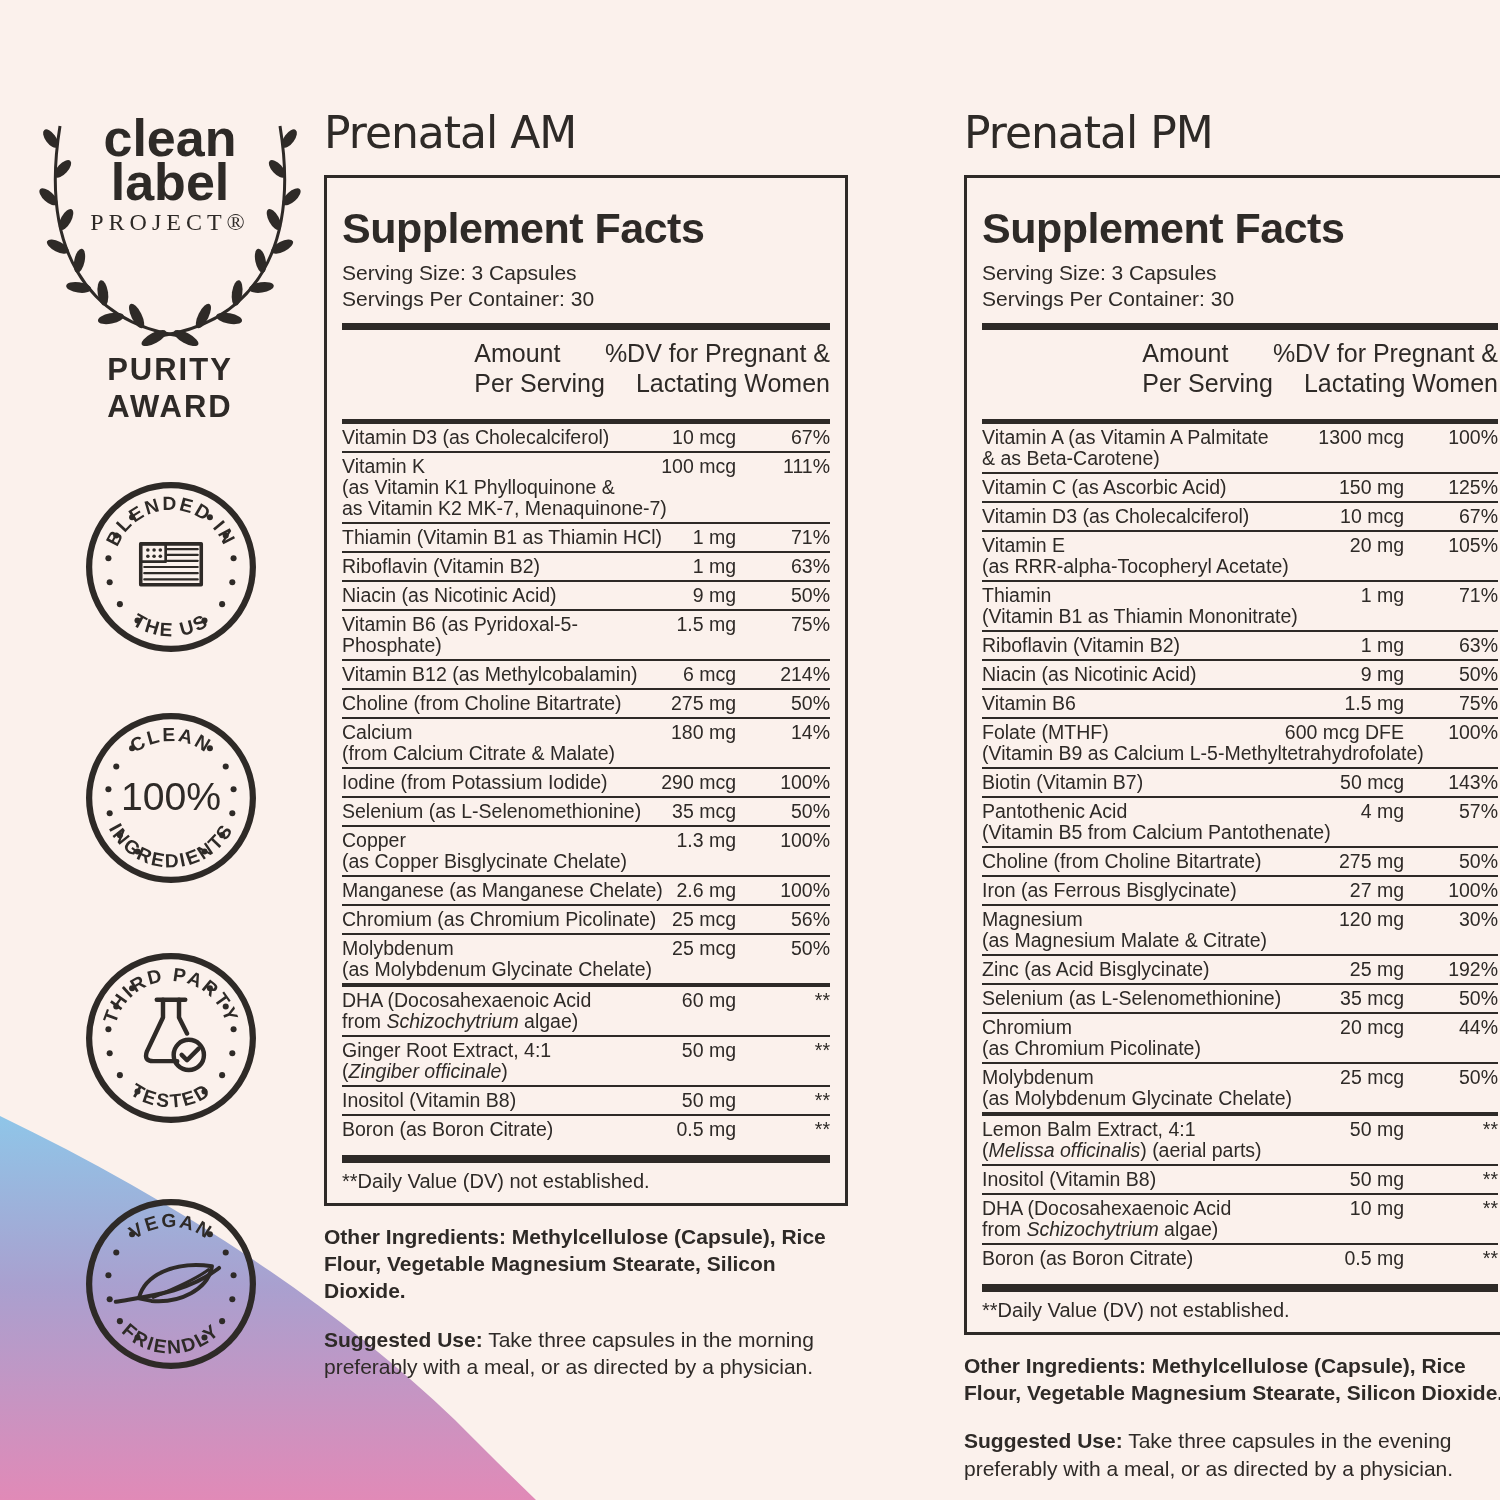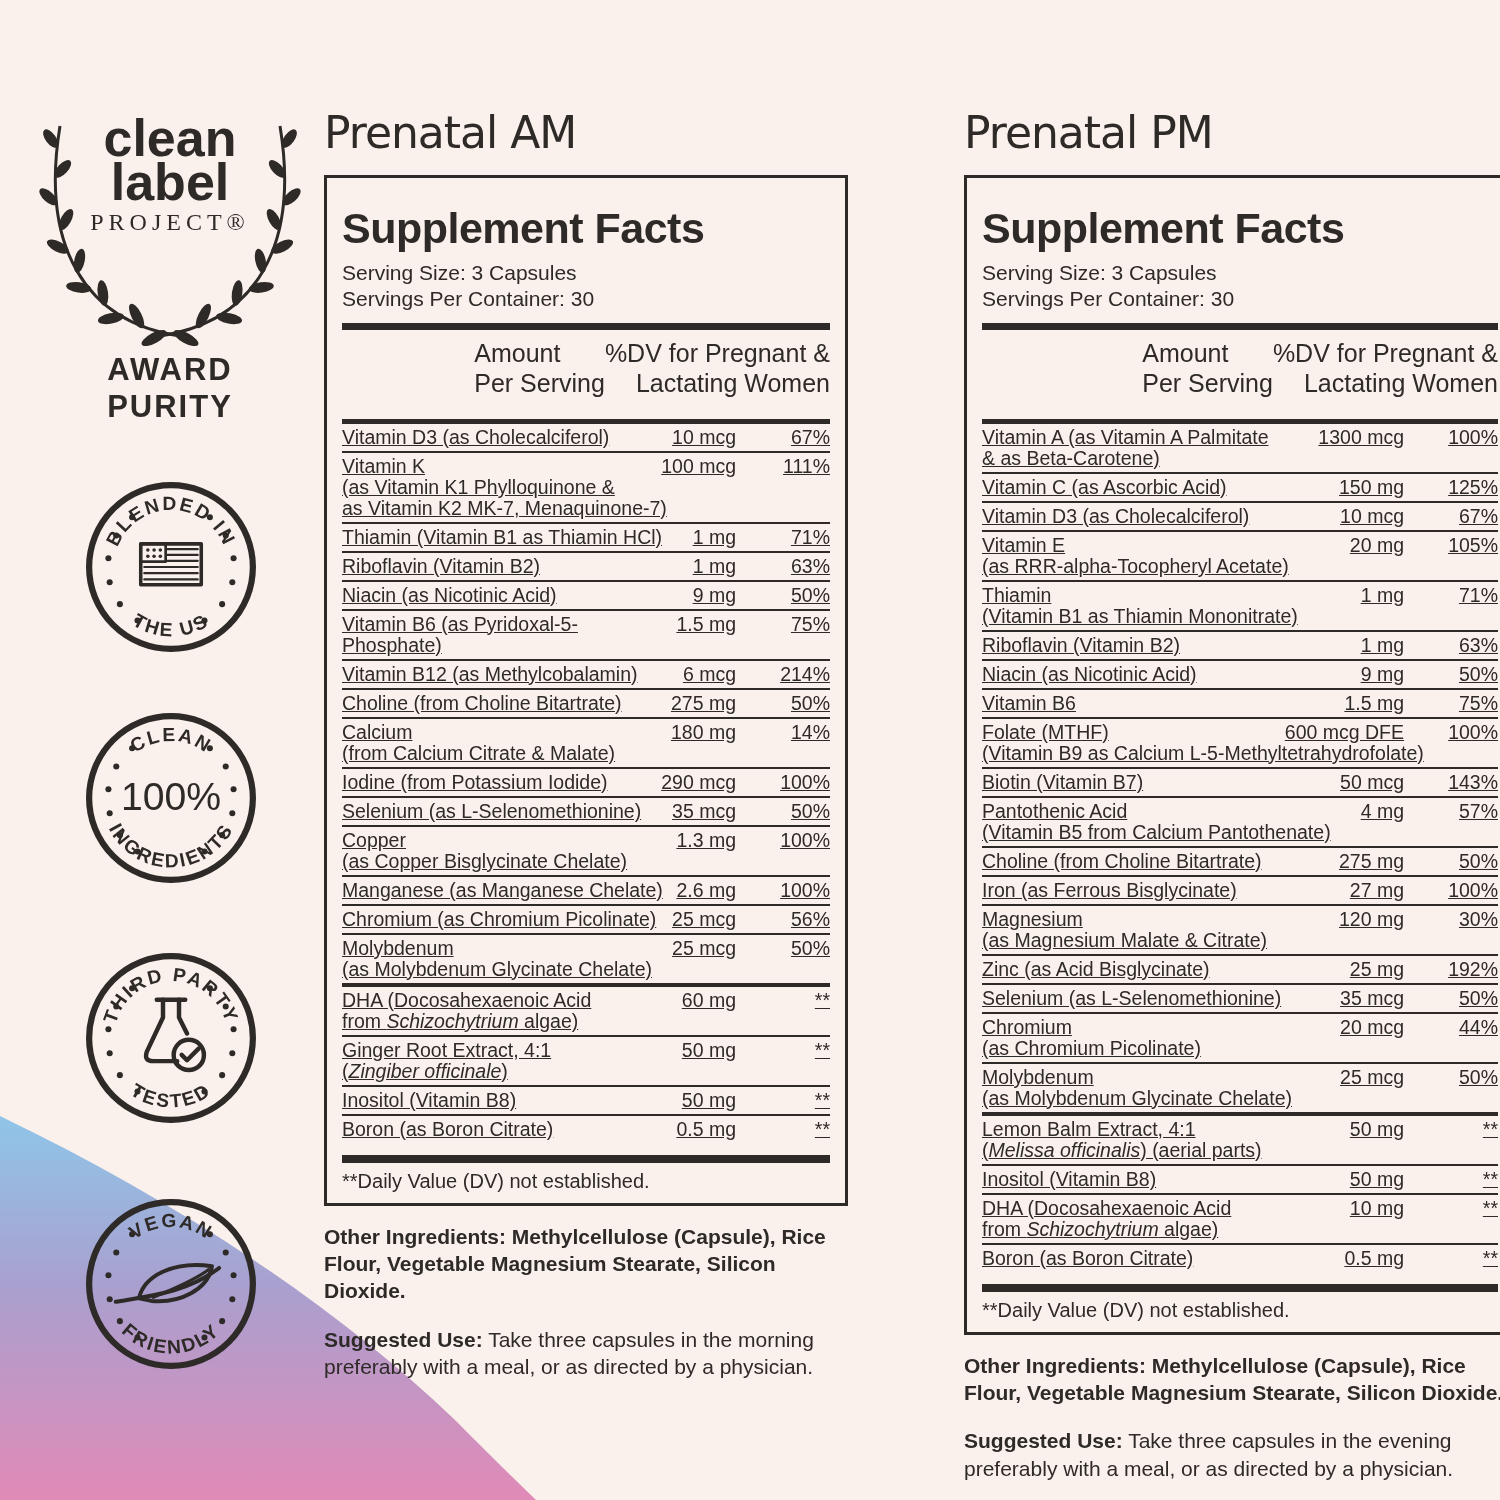--- a/index.html
+++ b/index.html
@@ -23,21 +23,21 @@
   .ptitle{font-family:"DejaVu Sans",sans-serif;font-size:44px;font-weight:normal;letter-spacing:-1px;
           line-height:1.05;margin:0 0 19px 0;}
   .facts{border:3px solid var(--ink);padding:12px 15px 10px;}
   .facts-title{font-size:43px;font-weight:bold;letter-spacing:-0.5px;line-height:1.04;margin:16px 0 9px;}
   .serving{font-size:21px;line-height:1.26;}
   .bar{height:7px;background:var(--ink);margin:10px 0 8px;}
   .colhead{display:flex;justify-content:flex-end;align-items:flex-end;font-size:25px;line-height:1.22;
            padding-bottom:20px;border-bottom:5px solid var(--ink);}
   .colhead .right{text-align:right;}
   .rows{font-size:19.5px;line-height:21px;}
-  .rows .row{padding:3px 0;border-top:2px solid var(--ink);text-decoration:underline;}
+  .rows .row{padding:3px 0;border-top:2px solid var(--ink);}
   .rows .row:first-child{border-top:none;}
   .rows .row.thick{border-top:4px solid var(--ink);}
   .l1{display:grid;grid-template-columns:1fr auto 86px;column-gap:8px;}
   .l1 .amt{justify-self:end;white-space:nowrap;}
   .l1 .dv{text-align:right;white-space:nowrap;}
   .footbar{border-top:8px solid var(--ink);margin-top:12px;padding-top:7px;font-size:20px;}
   .para{font-size:21px;line-height:1.3;margin-top:17px;}
   .para .blabel{font-weight:bold;}
   .para.other{font-weight:bold;}
 </style>
@@ -83,22 +83,22 @@
         <ellipse cx="11" cy="0" rx="11.634" ry="5.2" fill="#2e2a27" transform="translate(40.733027968 121.05930931200001) rotate(-61.11177166425894)"></ellipse>
         <ellipse cx="11" cy="0" rx="11.326" ry="5.2" fill="#2e2a27" transform="translate(36.631211392 96.19804492799999) rotate(-137.8726149379348)"></ellipse>
         <ellipse cx="11" cy="0" rx="11.018" ry="5.2" fill="#2e2a27" transform="translate(35.398639744 68.97492249600005) rotate(-47.54268848862684)"></ellipse>
         <ellipse cx="11" cy="0" rx="10.71" ry="5.2" fill="#2e2a27" transform="translate(37.108912 39.439008000000015) rotate(-126.03315414872291)"></ellipse>
       </g>
     <text x="150" y="48" text-anchor="middle" font-family="Liberation Sans, sans-serif" font-weight="bold" font-size="52">clean</text>
     <text x="150" y="92" text-anchor="middle" font-family="Liberation Sans, sans-serif" font-weight="bold" font-size="52">label</text>
     <text x="150" y="122" text-anchor="middle" font-family="Liberation Serif, serif" font-size="24" letter-spacing="5">PROJECT®</text>
   </svg>
   <div class="purity">
+    <div>PURITY</div>
     <div>AWARD</div>
-    <div>PURITY</div>
   </div>
 </div>
 
 <div class="rbadge" style="top:478px;">
   <svg viewBox="0 0 200 200">
     <circle cx="100" cy="100" r="92" class="ik" stroke-width="7"></circle>
     <g class="dots">
         <circle cx="56.28803525187826" cy="44.05123649392274" r="3.4" fill="#2e2a27"></circle>
         <circle cx="38.51219633130485" cy="64.5" r="3.4" fill="#2e2a27"></circle>
         <circle cx="29.690967119348514" cy="90.11870983183533" r="3.4" fill="#2e2a27"></circle>

